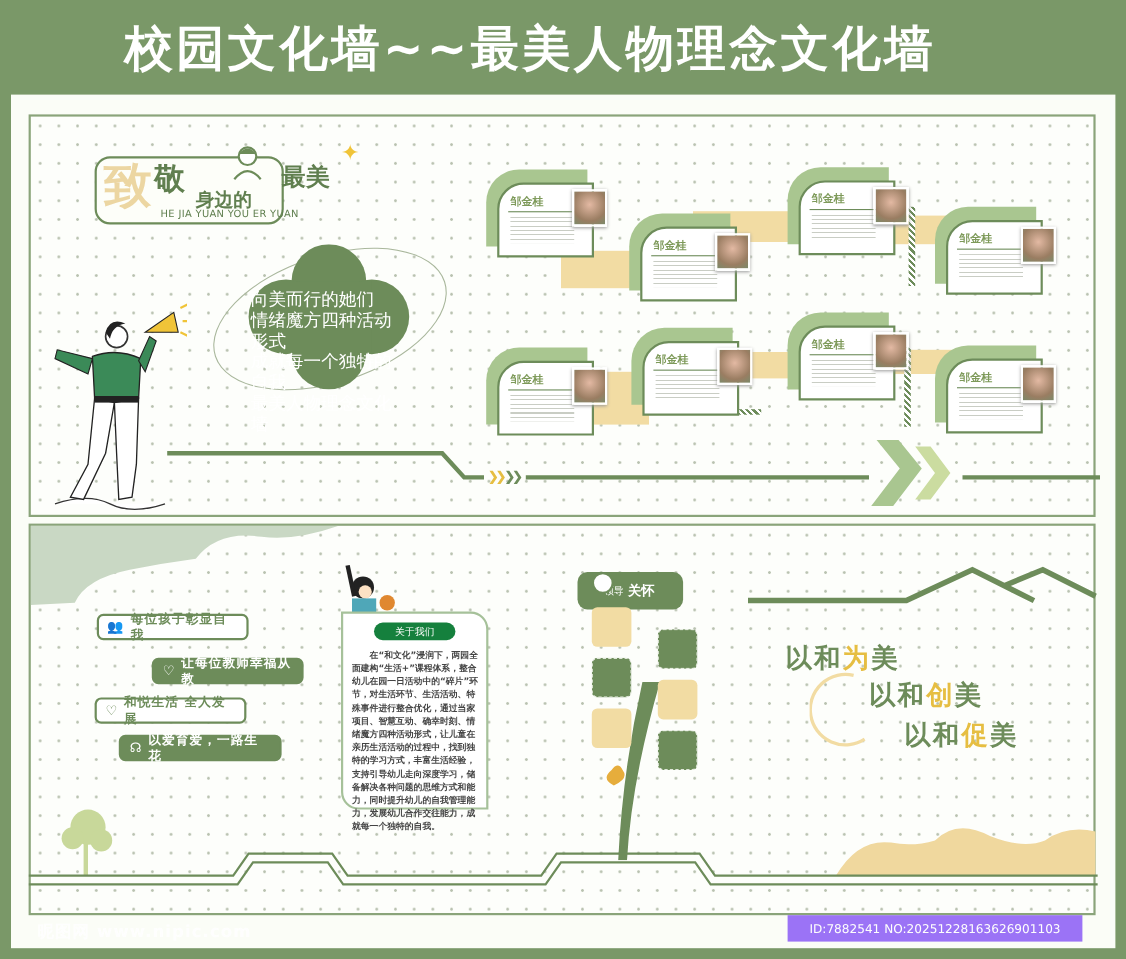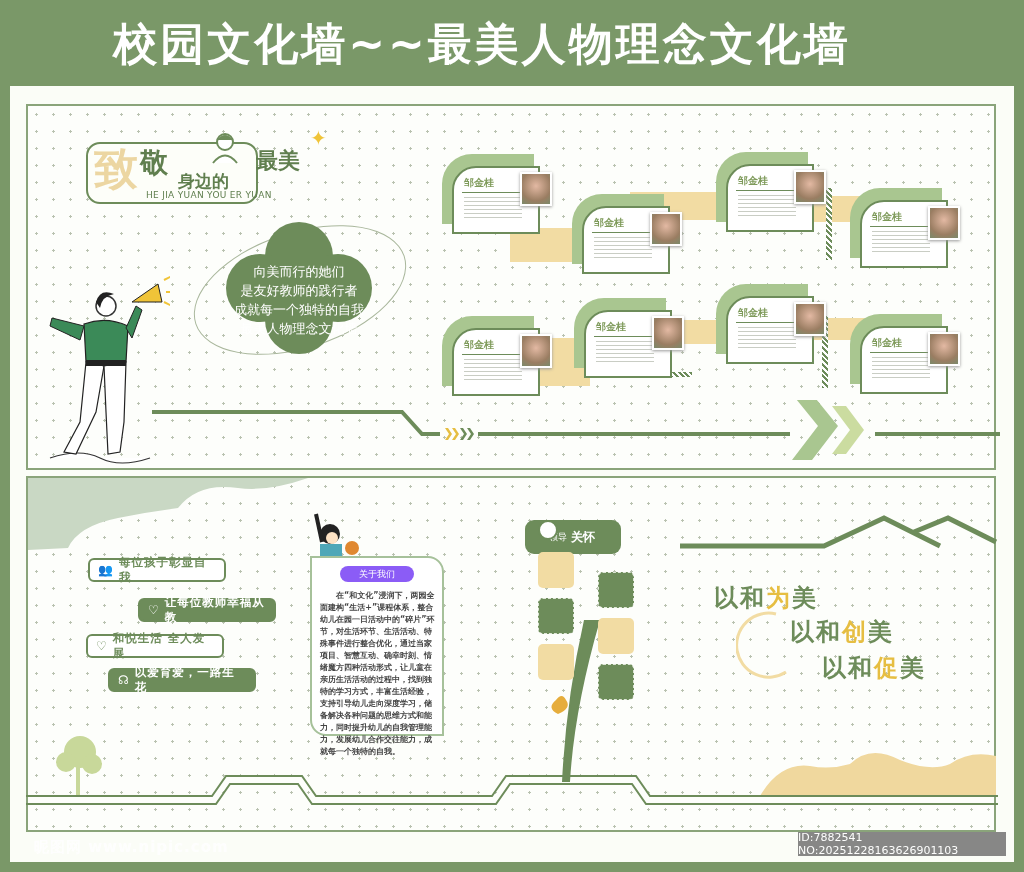--- a/index.html
+++ b/index.html
@@ -13,50 +13,50 @@
 
 .badge-head{left:86px;top:142px;width:172px;height:62px;border:2px solid #6d8c5a;border-radius:14px;background:#fdfef9}
 .zhi{left:94px;top:140px;font-size:44px;font-weight:bold;color:#ecd6a2}
 .jing{left:140px;top:144px;font-size:28px;font-weight:bold;color:#607f4f}
 .sbd{left:178px;top:170px;font-size:17px;font-weight:bold;color:#607f4f}
 .zm{left:256px;top:146px;font-size:22px;font-weight:bold;color:#607f4f}
 .pin{left:146px;top:190px;font-size:9px;color:#607f4f;letter-spacing:.3px}
 .sparkle{left:310px;top:126px;font-size:20px;color:#f0c438}
 
 .clover{left:224px;top:222px;width:150px;height:132px}
-.clover-text{left:228px;top:262px;width:142px;text-align:center;color:#fff;font-size:13px;line-height:19px}
+.clover-text{left:228px;top:262px;width:142px;text-align:left;color:#fff;font-size:16px;line-height:19px}
 .orbit{left:190px;top:232px;width:220px;height:116px;border:1.5px solid #a9b79c;border-radius:50%;transform:rotate(-18deg)}
 
 .card{position:absolute;width:90px;height:48px}
 .card .back{position:absolute;left:-10px;top:-12px;width:92px;height:70px;background:#a9c690;border-radius:30px 0 0 0}
 .card .front{position:absolute;left:0;top:0;width:88px;height:68px;background:#fff;border:2px solid #6d8c5a;border-radius:24px 0 0 0}
 .card .nm{position:absolute;left:12px;top:10px;font-size:10px;font-weight:bold;color:#7e9a5a}
 .card .arrow{position:absolute;left:10px;top:26px;width:60px;height:1px;background:#6d8c5a}
 .card .lines{position:absolute;left:12px;top:31px;width:58px;height:24px;background:repeating-linear-gradient(#c9cdc4 0 1px,transparent 1px 4px)}
 .card .photo{position:absolute;left:68px;top:6px;width:32px;height:34px;border:2px solid #fff;box-shadow:0 1px 3px #999;background:radial-gradient(circle at 50% 40%,#e3b9a3,#9a7d62 65%,#7b8a6a)}
 .band{position:absolute;background:#f2dca3}
 .rope{position:absolute;background:repeating-linear-gradient(45deg,#6d8c5a 0 2px,#fff 2px 4px)}
 
 .bub{position:absolute;height:24px;border:2px solid #6d8c5a;border-radius:6px;display:flex;align-items:center;padding:0 8px;font-size:11.5px;font-weight:bold;letter-spacing:1px}
 .bub.w{background:#fff;color:#6d8c5a}
 .bub.g{background:#6d8c5a;color:#fff}
 .bub .ic{margin-right:5px;font-size:12px}
 
 .about{left:310px;top:556px;width:134px;height:180px;background:#fff;border:2px solid #a6c19a;border-radius:0 16px 0 16px}
-.about-hd{left:340px;top:566px;width:74px;height:16px;background:#8b5cf6;border-radius:8px;color:#fff;font-size:9px;display:flex;align-items:center;justify-content:center}
+.about-hd{left:340px;top:566px;width:74px;height:16px;background:#15803d;border-radius:8px;color:#fff;font-size:9px;display:flex;align-items:center;justify-content:center}
 .about-body{left:320px;top:590px;width:118px;font-size:8px;line-height:12px;color:#444;font-weight:bold;text-indent:2em}
 
 .lead{left:525px;top:520px;width:96px;height:34px;background:#6d8c5a;border-radius:9px;color:#fff;font-size:10px;display:flex;align-items:center;padding-left:24px}
 .sq{position:absolute;width:36px;height:36px;border-radius:5px}
 .sq.y{background:#f2dca3}
 .sq.g{background:#6d8c5a;border:1px dashed #dfe7d8}
 .slogan{position:absolute;font-size:24px;font-weight:bold;color:#6d8c5a;letter-spacing:2px}
 .slogan span{color:#e6be42}
 .wm-left{left:34px;top:838px;font-size:15px;color:#fff;font-weight:bold;letter-spacing:1px;opacity:.9}
-.wm-right{left:798px;top:832px;width:208px;height:24px;background:#737373;color:#fff;font-size:11px;display:flex;align-items:center;justify-content:center;opacity:.85}
+.wm-right{left:716px;top:832px;width:268px;height:24px;background:#8b5cf6;color:#fff;font-size:11px;display:flex;align-items:center;justify-content:center;opacity:.85}
 </style>
 </head>
 <body>
 
 <div class="title">校园文化墙~~最美人物理念文化墙</div>
 <div class="sheet"></div>
 
 <div class="panel p1"></div>
 <div class="abs badge-head"></div>
 <div class="abs zhi">致</div>
@@ -76,21 +76,21 @@
     <g fill="#6d8c5a">
       <circle cx="75" cy="34" r="34"></circle>
       <circle cx="75" cy="98" r="34"></circle>
       <circle cx="36" cy="66" r="34"></circle>
       <circle cx="114" cy="66" r="34"></circle>
       <rect x="36" y="34" width="78" height="64"></rect>
     </g>
   </svg>
 <div class="abs clover-text">
   <div>向美而行的她们</div>
-  <div>是友好教师的践行者</div>
+  <div>情绪魔方四种活动形式</div>
   <div>成就每一个独特的自我</div>
   <div>最美人物理念文化墙</div>
 </div>
 
 <svg class="abs" style="left:40px;top:262px" width="130" height="206">
   <path d="M10 196 Q40 186 60 196 T110 196" fill="#fff" stroke="#333" stroke-width="1.2"></path>
   <circle cx="66" cy="44" r="10" fill="#fff" stroke="#333" stroke-width="1.5"></circle>
   <path d="M56 40 Q60 26 74 32 Q62 34 60 46Z" fill="#222"></path>
   <path d="M44 62 Q66 54 88 64 L86 100 L46 100Z" fill="#3b8a58" stroke="#222" stroke-width="1.2"></path>
   <path d="M44 64 L12 56 L10 64 L40 78Z" fill="#3b8a58" stroke="#222" stroke-width="1"></path>

